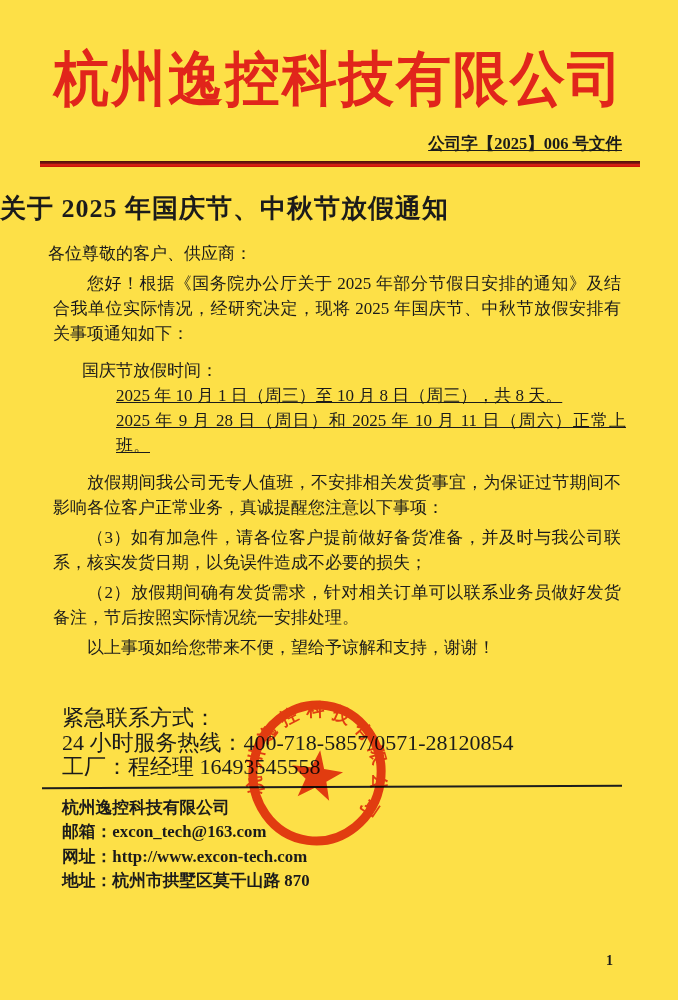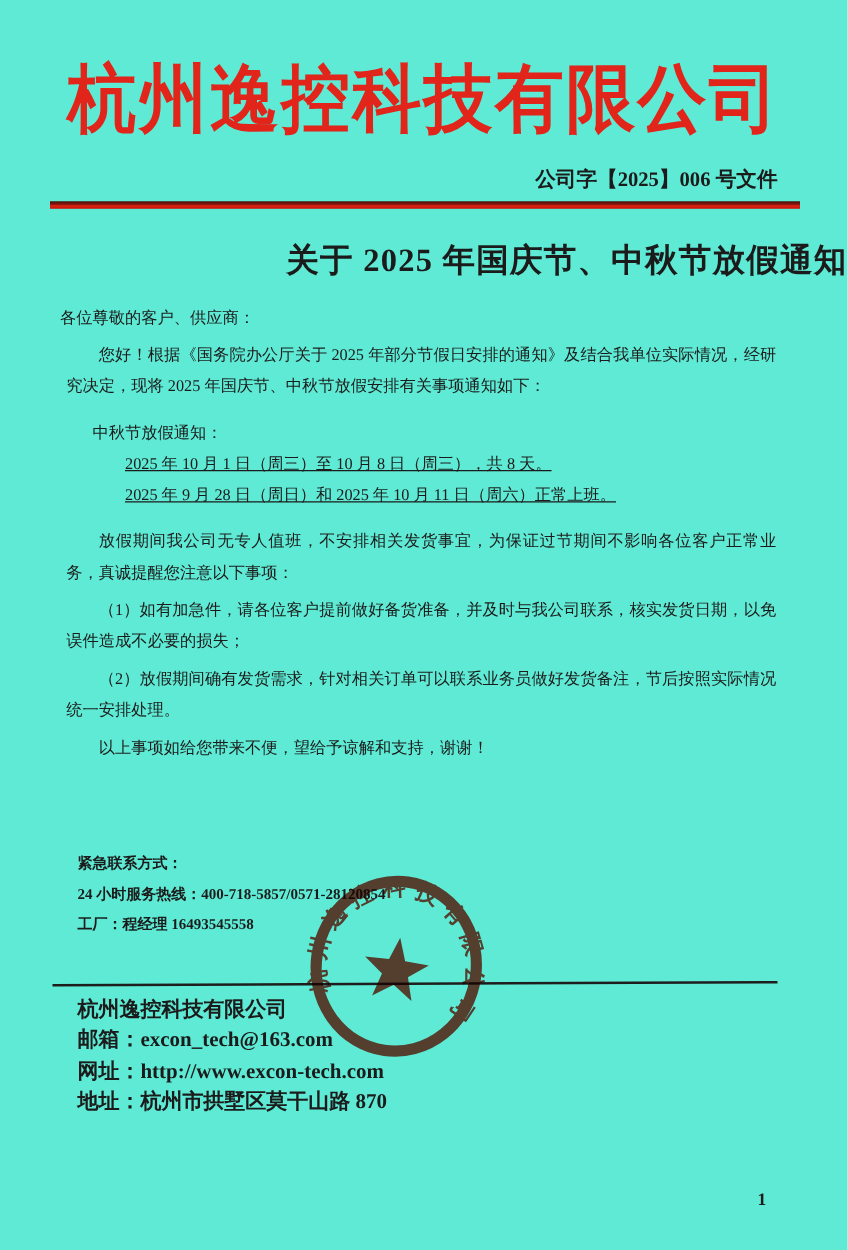--- a/index.html
+++ b/index.html
@@ -1,61 +1,61 @@
 <!DOCTYPE html>
 <html><head>
 <meta charset="utf-8">
 <style>
   html,body { margin:0; padding:0; background:#e9e9e9; }
   .page {
     position:relative;
     width:678px; height:1000px;
     margin:0 auto;
-    background:#5eead4;
+    background:#fde047;
     font-family:"Liberation Serif", serif;
     color:#1b1b1b;
     overflow:hidden;
   }
   .company-name {
     position:absolute; top:40px; left:0; width:100%;
     text-align:center;
     font-size:55px; font-weight:900;
     color:#e1251b;
     letter-spacing:2px;
     transform:scaleY(1.08);
     transform-origin:top center;
     white-space:nowrap;
   }
   .doc-number {
     position:absolute; top:133px; right:56px;
-    font-size:16.5px; font-weight:700;
+    font-size:16.5px; font-weight:700;text-decoration:underline;
   }
   .red-rule {
     position:absolute; top:161px; left:40px; width:600px; height:6px;
     background:linear-gradient(to bottom,#4d110b 0%,#7c150e 38%,#e02415 62%,#c31005 100%);
   }
   .title {
     position:absolute; top:191px; left:0; width:100%;
-    text-align:right;
+    text-align:left;
     font-size:26px; font-weight:700; letter-spacing:1px;
   }
   .body-text {
     position:absolute; top:241px; left:48px; width:578px;
-    font-size:13px; line-height:25px;
+    font-size:17px; line-height:25px;
     text-align:justify;
   }
   .p-indent { text-indent:2em; margin:5px; }
   .p-plain  { margin:0; }
   .gap-sm { margin-top:12px; }
   .gap-xs { margin-top:3px; }
   .ml2 { margin-left:2em; }
   .ml4 { margin-left:4em;text-decoration:underline; }
   .emergency {
-    position:absolute; top:678px; left:62px;
-    font-size:12px; line-height:24.5px; font-weight:700;
+    position:absolute; top:706px; left:62px;
+    font-size:22px; line-height:24.5px; font-weight:400;
   }
   .emergency div { margin:0; }
   .divider {
     position:absolute; top:786px; left:42px; width:580px;
     border-top:2px solid #1d1d1d;
     transform:rotate(-0.25deg);
   }
   .footer {
     position:absolute; top:796px; left:62px;
     font-size:16.8px; line-height:24.3px; font-weight:700;
@@ -83,25 +83,25 @@
 
   <div class="doc-number">公司字【2025】006 号文件</div>
 
   <div class="red-rule"></div>
 
   <div class="title">关于 2025 年国庆节、中秋节放假通知</div>
 
   <div class="body-text">
     <p class="p-plain">各位尊敬的客户、供应商：</p>
     <p class="p-indent">您好！根据《国务院办公厅关于 2025 年部分节假日安排的通知》及结合我单位实际情况，经研究决定，现将 2025 年国庆节、中秋节放假安排有关事项通知如下：</p>
-    <p class="p-plain ml2 gap-sm">中秋节放假通知：</p>
+    <p class="p-plain ml2 gap-sm">国庆节放假时间：</p>
     <p class="p-plain ml4">2025 年 10 月 1 日（周三）至 10 月 8 日（周三），共 8 天。</p>
     <p class="p-plain ml4">2025 年 9 月 28 日（周日）和 2025 年 10 月 11 日（周六）正常上班。</p>
     <p class="p-indent gap-sm">放假期间我公司无专人值班，不安排相关发货事宜，为保证过节期间不影响各位客户正常业务，真诚提醒您注意以下事项：</p>
-    <p class="p-indent gap-xs">（1）如有加急件，请各位客户提前做好备货准备，并及时与我公司联系，核实发货日期，以免误件造成不必要的损失；</p>
+    <p class="p-indent gap-xs">（3）如有加急件，请各位客户提前做好备货准备，并及时与我公司联系，核实发货日期，以免误件造成不必要的损失；</p>
     <p class="p-indent gap-xs">（2）放假期间确有发货需求，针对相关订单可以联系业务员做好发货备注，节后按照实际情况统一安排处理。</p>
     <p class="p-indent">以上事项如给您带来不便，望给予谅解和支持，谢谢！</p>
   </div>
 
   <div class="emergency">
     <div>紧急联系方式：</div>
     <div>24 小时服务热线：400-718-5857/0571-28120854</div>
     <div>工厂：程经理 16493545558</div>
   </div>
 

